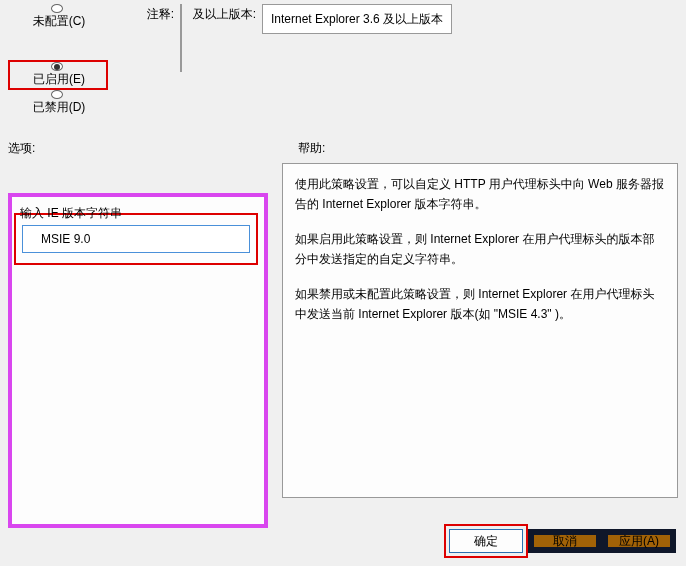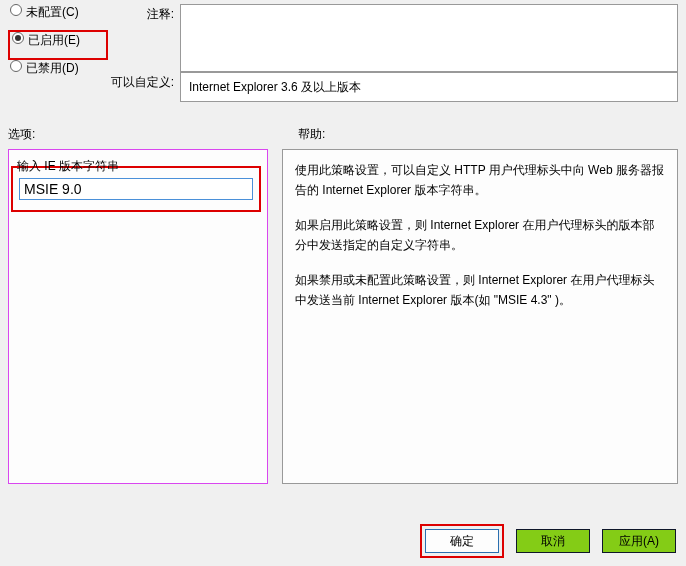--- a/index.html
+++ b/index.html
@@ -15,22 +15,24 @@
   .top-section {
     display: flex;
     padding: 2px 8px 0 8px;
   }
   .radio-col {
     width: 100px;
     padding-top: 2px;
   }
   .radio-row {
     display: flex;
+    align-items: center;
     height: 26px;
     padding-left: 2px;
+    flex-direction: column;
   }
   .radio {
     width: 12px;
     height: 12px;
     border: 1px solid #666;
     border-radius: 50%;
     margin-right: 4px;
     display: inline-flex;
     align-items: center;
     justify-content: center;
@@ -38,25 +40,27 @@
   }
   .radio.selected::after {
     content: '';
     width: 6px;
     height: 6px;
     background: #333;
     border-radius: 50%;
   }
   .highlight-red {
     border: 2px solid #d00;
+    margin-top: 30px;
   }
   .fields-col {
     flex: 1;
     display: flex;
-    flex-direction: column;
+    flex-direction: row;
+    gap: 8px;
     padding-top: 2px;
   }
   .field-row {
     display: flex;
     align-items: flex-start;
   }
   .field-label {
     width: 72px;
     text-align: right;
     padding-right: 6px;
@@ -83,65 +87,66 @@
   }
   .mid-labels .left { width: 290px; }
   .mid-section {
     display: flex;
     padding: 0 8px;
     gap: 14px;
   }
   .options-panel {
     width: 260px;
     height: 335px;
-    border: 1px solid #d946ef;
+    border: 4px solid #d946ef;
     background: #fdfdfd;
     padding: 8px;
     position: relative;
+    margin-top: 30px;
   }
   .help-panel {
     flex: 1;
     height: 335px;
     border: 1px solid #999;
     background: #fdfdfd;
     padding: 10px 12px;
     line-height: 1.7;
     overflow: auto;
   }
   .help-panel p { margin: 0 0 14px 0; }
   .input-wrap {
     border: 2px solid #d00;
     padding: 10px 6px 10px 6px;
     margin-top: -6px;
     margin-left: -6px;
     margin-right: -2px;
   }
   .text-input {
     width: 100%;
-    height: 22px;
+    height: 28px;
     border: 1px solid #4a90d9;
     background: #fff;
-    padding: 2px 4px;
+    padding: 2px 18px;
     font-family: inherit;
-    font-size: 14px;
+    font-size: 12px;
     outline: none;
   }
   .button-row {
     position: absolute;
     bottom: 8px;
     right: 10px;
     display: flex;
-    gap: 12px;
+    gap: 0;
     align-items: center;
   }
   .btn {
     min-width: 74px;
     height: 24px;
-    border: 1px solid #0f172a;
-    background: #84cc16;
+    border: 6px solid #0f172a;
+    background: #a16207;
     display: inline-flex;
     align-items: center;
     justify-content: center;
     cursor: pointer;
   }
   .btn.primary {
     border: 1px solid #2a6fb0;
     background: #fdfdfd;
   }
   .ok-highlight {
@@ -174,21 +179,21 @@
       <span>已禁用(D)</span>
     </div>
   </div>
 
   <div class="fields-col">
     <div class="field-row">
       <div class="field-label">注释:</div>
       <div class="comment-box"></div>
     </div>
     <div class="field-row">
-      <div class="field-label">可以自定义:</div>
+      <div class="field-label">及以上版本:</div>
       <div class="platform-box">
         <span>Internet Explorer 3.6 及以上版本</span>
       </div>
     </div>
   </div>
 </div>
 
 <div class="mid-labels">
   <div class="left">选项:</div>
   <div>帮助:</div>

